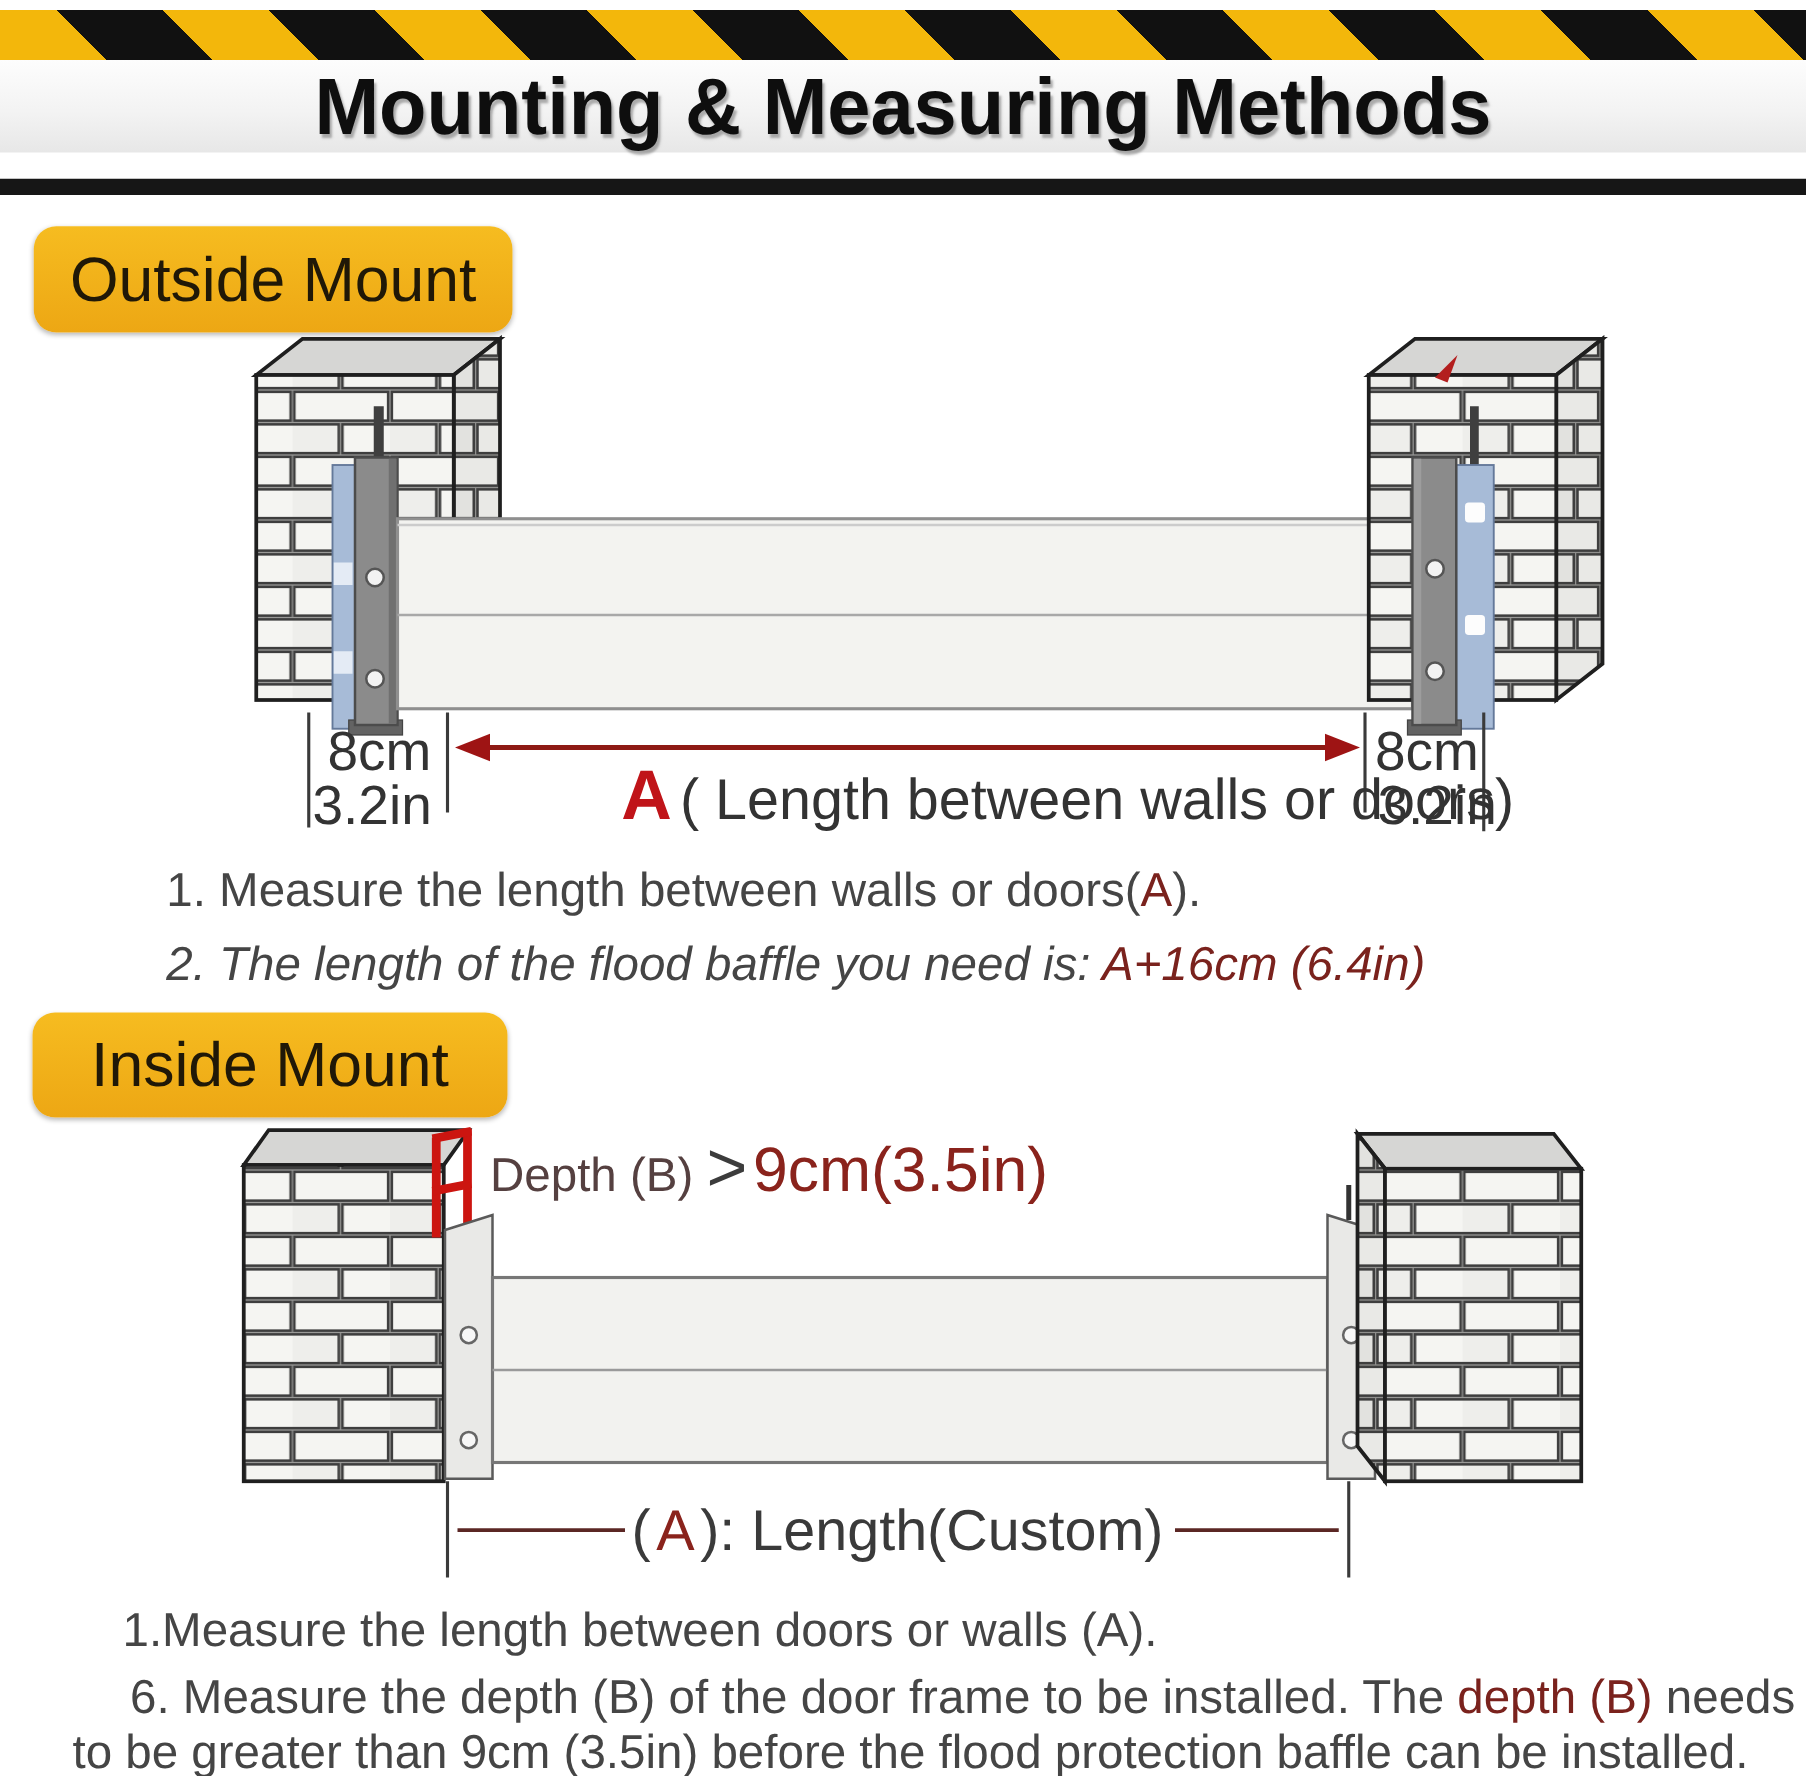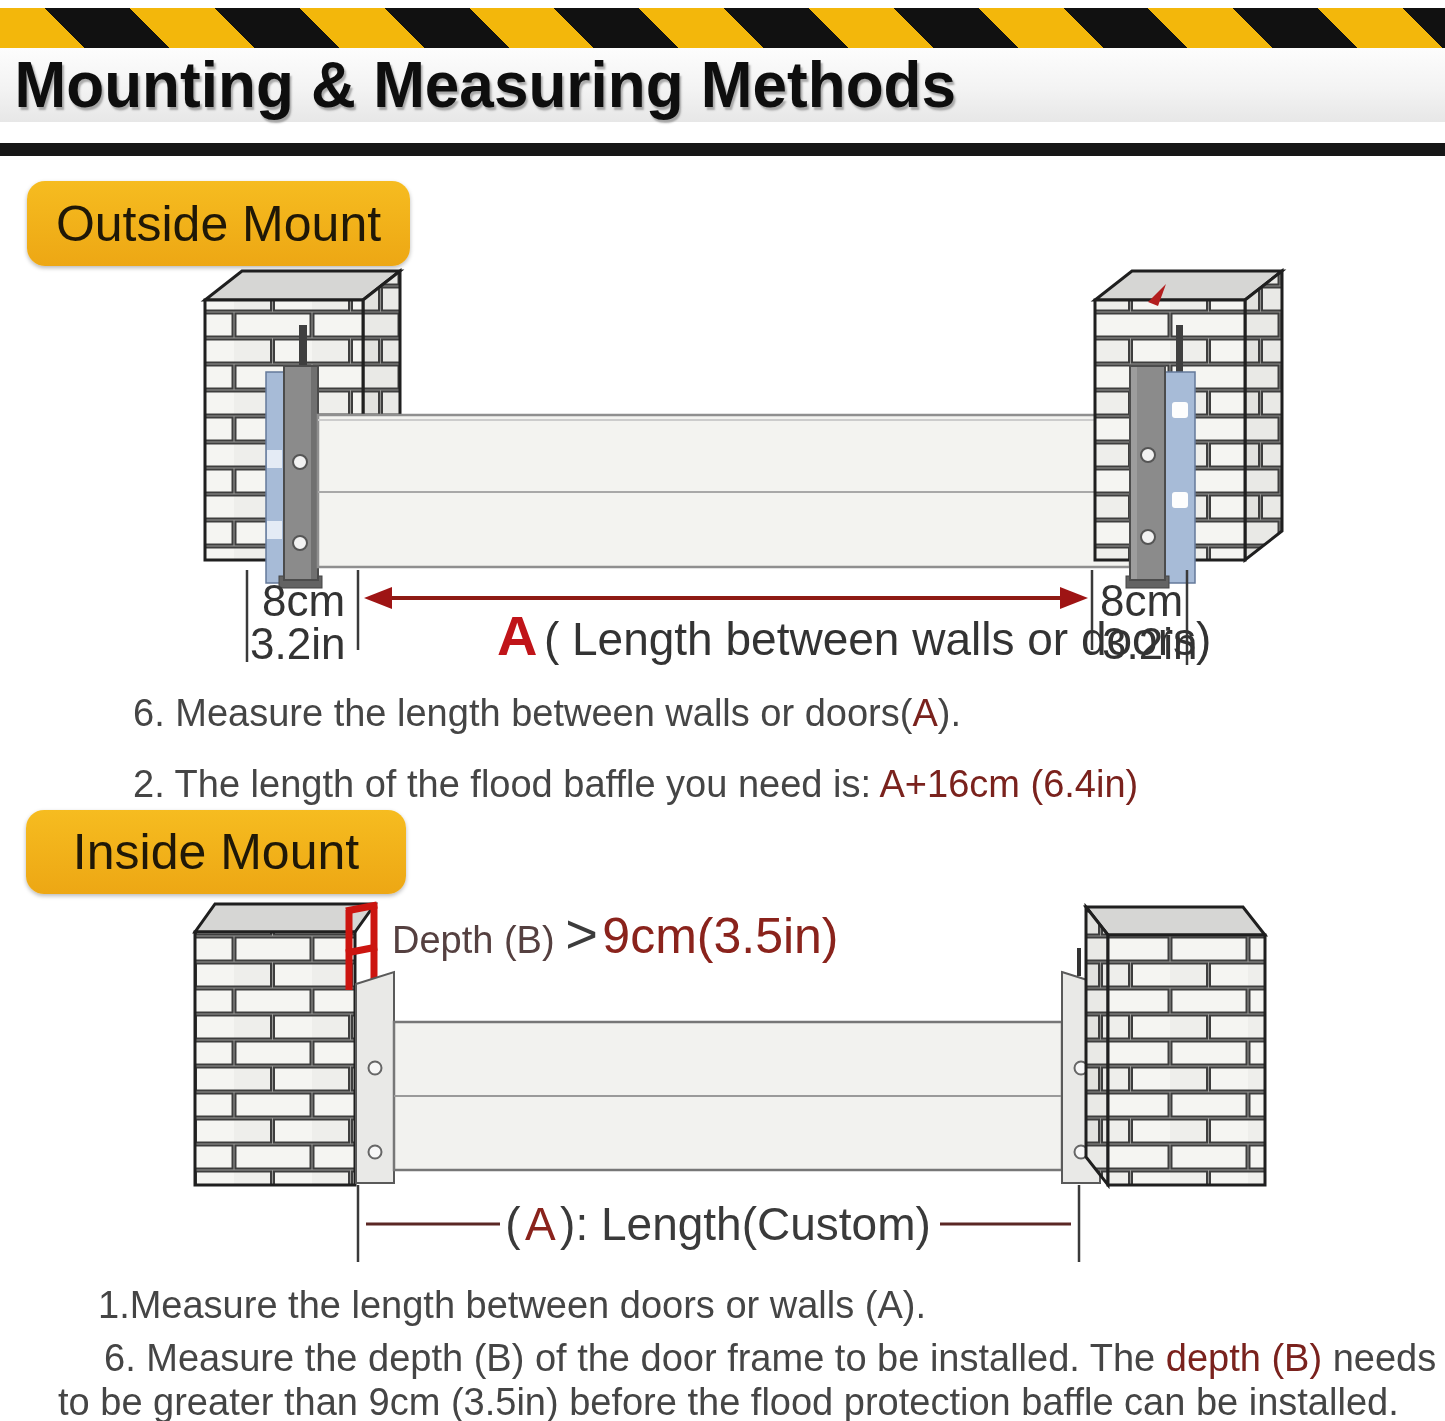--- a/index.html
+++ b/index.html
@@ -8,21 +8,21 @@
     font-family:"Liberation Sans",sans-serif;overflow:hidden;
   }
   
   .hazard{
     position:absolute;left:0;top:8px;width:1445px;height:40px;
     background:repeating-linear-gradient(45deg,#f3b70b 0 60px,#111111 60px 120px);
   }
   .title-band{
     position:absolute;left:0;top:48px;width:1445px;height:74px;
     background:linear-gradient(180deg,#fdfdfd 0%,#f3f3f3 55%,#e7e7e7 100%);
-    display:flex;align-items:center;justify-content:flex-start;
+    display:flex;align-items:center;justify-content:center;
   }
   .page-title{
     margin:0;font-size:64px;font-weight:700;color:#0e0e0e;
     letter-spacing:0px;transform:scaleX(.97);
     text-shadow:2px 3px 2px rgba(110,110,110,.55);
     white-space:nowrap;
   }
   .title-rule{position:absolute;left:0;top:143px;width:1445px;height:13px;background:#161616;}
   
   .badge{
@@ -35,21 +35,21 @@
   .badge-inside{left:26px;top:810px;width:380px;height:84px;}
   
   .diagram{position:absolute;left:0;width:1445px;display:block;}
   #outside-diagram{top:268px;height:402px;}
   #inside-diagram{top:895px;height:390px;}
   svg text{font-family:"Liberation Sans",sans-serif;}
   
   .steps p{margin:0;font-size:38px;color:#454545;}
   .steps .red{color:#7a221d;}
   .steps-outside{position:absolute;left:133px;top:692px;}
-  .steps-outside p + p{margin-top:28px;}
+  .steps-outside p + p{margin-top:16px;font-style:italic;}
   .steps-inside-1{position:absolute;left:98px;top:1284px;}
   .steps-inside-2{
     position:absolute;left:58px;top:1336px;width:1384px;
     text-indent:46px;line-height:1.16;
   }
 </style>
 </head>
 <body>
 
 <div id="page">
@@ -141,21 +141,21 @@
     <text x="250" y="659" font-size="44" fill="#333333">3.2in</text>
     <text x="1100" y="616" font-size="44" fill="#333333">8cm</text>
     <text x="1102" y="659" font-size="44" fill="#333333">3.2in</text>
     <text x="497" y="655">
       <tspan font-size="56" font-weight="bold" fill="#c01419">A</tspan>
       <tspan font-size="46" fill="#333333" dx="2">( Length between walls or doors)</tspan>
     </text>
   </svg>
 
   <div class="steps steps-outside">
-    <p><span>6. Measure the length between walls or doors(</span><span class="red">A</span><span>).</span></p>
+    <p><span>1. Measure the length between walls or doors(</span><span class="red">A</span><span>).</span></p>
     <p><span>2. The length of the flood baffle you need is: </span><span class="red">A+16cm (6.4in)</span></p>
   </div>
 
   <div class="badge badge-inside">
     <span>Inside Mount</span>
   </div>
 
   <svg id="inside-diagram" class="diagram" viewBox="0 895 1445 390">
     <defs>
       <pattern id="brickB" patternUnits="userSpaceOnUse" width="78" height="52">

